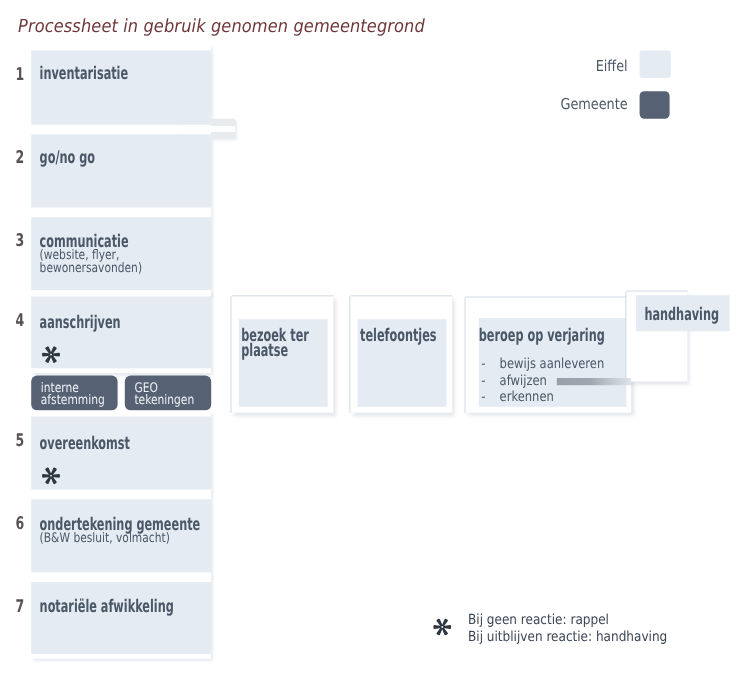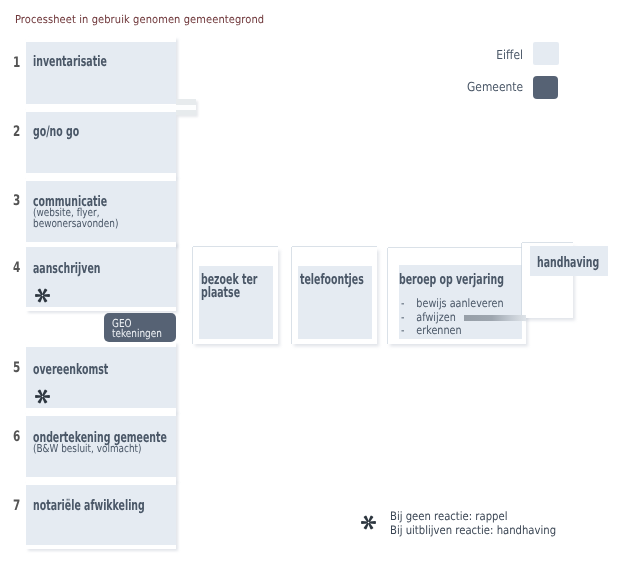--- a/index.html
+++ b/index.html
@@ -1,20 +1,20 @@
 <!DOCTYPE html>
 <html><head>
 <meta charset="utf-8">
 <style>
   html,body{margin:0;padding:0;background:#ffffff;}
   body{width:629px;height:567px;position:relative;overflow:hidden;
        font-family:"DejaVu Sans",sans-serif;-webkit-font-smoothing:antialiased;text-rendering:geometricPrecision;}
   .root{position:absolute;left:0;top:0;width:629px;height:567px;}
-  .title{position:absolute;left:15px;top:12.5px;font-size:11px;color:#6e3639;
-         font-family:"DejaVu Sans",sans-serif;font-stretch:condensed;letter-spacing:.1px;}
+  .title{position:absolute;left:15px;top:12.5px;font-size:15px;color:#6e3639;
+         font-family:"DejaVu Sans",sans-serif;font-stretch:condensed;letter-spacing:.1px;font-style:italic;}
   .card{position:absolute;background:#fff;box-shadow:1.5px 2px 2.5px rgba(150,163,180,.28);}
   .card2{position:absolute;background:#fff;box-shadow:0 -1px 0 0 rgba(206,215,224,.75), -1px 0 0 0 rgba(206,215,224,.75), 2px 2.5px 3px rgba(150,163,180,.28);}
   .box{position:absolute;background:#e5ebf2;}
   .num{position:absolute;font-size:14.5px;color:#545454;font-stretch:condensed;font-weight:bold;transform:scaleX(0.8);transform-origin:left top;}
   .h{font-size:14.5px;font-weight:bold;color:#4a5767;font-stretch:condensed;line-height:12.9px;transform:scaleX(0.72);transform-origin:left top;white-space:nowrap;}
   .sub{font-size:11px;font-weight:normal;color:#4a5767;font-stretch:condensed;line-height:11.7px;transform:scaleX(0.9);transform-origin:left top;white-space:pre;}
   .btn{position:absolute;background:#566274;border-radius:5px;color:#eef1f5;
        font-size:11px;font-stretch:condensed;line-height:9.9px;padding:0;box-sizing:border-box;overflow:hidden;}
   .btxt{position:absolute;}
   .btn .bl{display:block;transform:scaleX(0.9);transform-origin:left top;white-space:nowrap;}
@@ -68,20 +68,26 @@
         <g fill="#2e3740" transform="translate(50,50) rotate(30)">
           <path id="ast4" d="M -6,-5 L -10.5,-44 Q -10.5,-49.5 -5.5,-49.5 L 5.5,-49.5 Q 10.5,-49.5 10.5,-44 L 6,-5 Z"></path>
           <use href="#ast4" transform="rotate(60)"></use>
           <use href="#ast4" transform="rotate(120)"></use>
           <use href="#ast4" transform="rotate(180)"></use>
           <use href="#ast4" transform="rotate(240)"></use>
           <use href="#ast4" transform="rotate(300)"></use>
         </g>
       </svg></div>
 
+  <div class="btn" style="left:26px;top:313px;width:72px;height:29px;">
+    <span class="btxt" style="left:8px;top:6px;">
+      <span class="bl">interne</span>
+      <span class="bl">afstemming</span>
+    </span>
+  </div>
   <div class="btn" style="left:104px;top:313px;width:72px;height:29px;">
     <span class="btxt" style="left:8px;top:6px;">
       <span class="bl">GEO</span>
       <span class="bl">tekeningen</span>
     </span>
   </div>
 
   <div class="num" style="left:13px;top:359.8px;">5</div>
   <div class="card" style="left:26px;top:342.2px;width:150px;height:70px;"></div>
   <div class="box" style="left:26px;top:347.2px;width:150px;height:61px;"></div>

